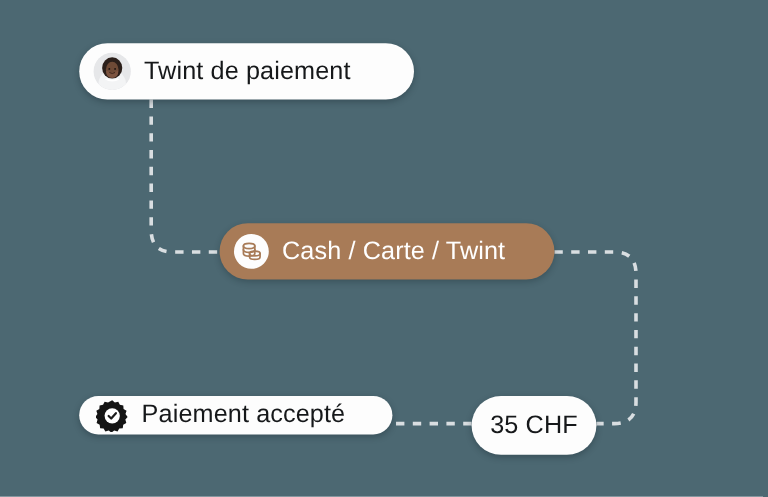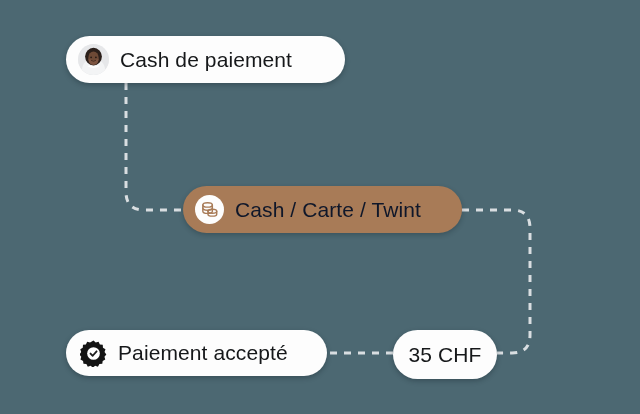--- a/index.html
+++ b/index.html
@@ -40,21 +40,21 @@
   }
   .node-brown {
     background: #a87b57;
     box-shadow: 0 2px 5px rgba(20,35,42,0.30);
   }
   .node-label {
     font-size: 21px;
     letter-spacing: 0.1px;
   }
   .label-dark { color: #16181a; }
-  .label-light { color: #0f172a; }
+  .label-light { color: #ffffff; }
 
   
   #node-mode {
     left: 66px;
     top: 36px;
     width: 279px;
     height: 47px;
     padding: 0 20px 0 12px;
   }
   
@@ -63,21 +63,21 @@
     top: 186px;
     width: 279px;
     height: 47px;
     padding: 0 20px 0 12px;
   }
   
   #node-accepted {
     left: 66px;
     top: 330px;
     width: 261px;
-    height: 46px;
+    height: 32px;
     padding: 0 20px 0 14px;
   }
   
   #node-amount {
     left: 393px;
     top: 330px;
     width: 104px;
     height: 49px;
     padding: 0;
     justify-content: center;
@@ -147,21 +147,21 @@
           <ellipse cx="15.5" cy="12.6" rx="8.4" ry="8.8" fill="#2b1f1a"></ellipse>
           <ellipse cx="15.5" cy="13.8" rx="5.2" ry="6.4" fill="#6e4a36"></ellipse>
           <path d="M 10.3 14.6 q 5.2 3.2 10.4 0 q 0 6.4 -5.2 6.4 q -5.2 0 -5.2 -6.4 z" fill="#7d5440"></path>
           <path d="M 11.4 21.2 q 4.1 2.6 8.2 0 l 2.0 1.1 q -6.1 3.4 -12.2 0 z" fill="#ffffff"></path>
           <circle cx="13.1" cy="13.4" r="0.8" fill="#1c1310"></circle>
           <circle cx="17.9" cy="13.4" r="0.8" fill="#1c1310"></circle>
           <path d="M 13.4 16.6 q 2.1 1.4 4.2 0" stroke="#3a2419" stroke-width="0.8" fill="none" stroke-linecap="round"></path>
         </g>
       </svg>
     </span>
-    <span class="node-label label-dark">Cash de paiement</span>
+    <span class="node-label label-dark">Twint de paiement</span>
   </div>
 
   <div class="node node-brown" id="node-cash">
     <span class="coin-badge">
       <svg width="19" height="19" viewBox="0 0 20 20" aria-hidden="true">
         <g fill="none" stroke="#a87b57" stroke-width="1.5" stroke-linecap="round" stroke-linejoin="round">
           <ellipse cx="8" cy="5.2" rx="5" ry="2.3"></ellipse>
           <path d="M 3 5.2 v 3.3 c 0 1.27 2.24 2.3 5 2.3 s 5 -1.03 5 -2.3 v -3.3"></path>
           <path d="M 3 8.5 v 3.3 c 0 1.27 2.24 2.3 5 2.3 s 5 -1.03 5 -2.3 v -3.3"></path>
           <ellipse cx="13" cy="11.8" rx="4.6" ry="2.1"></ellipse>

